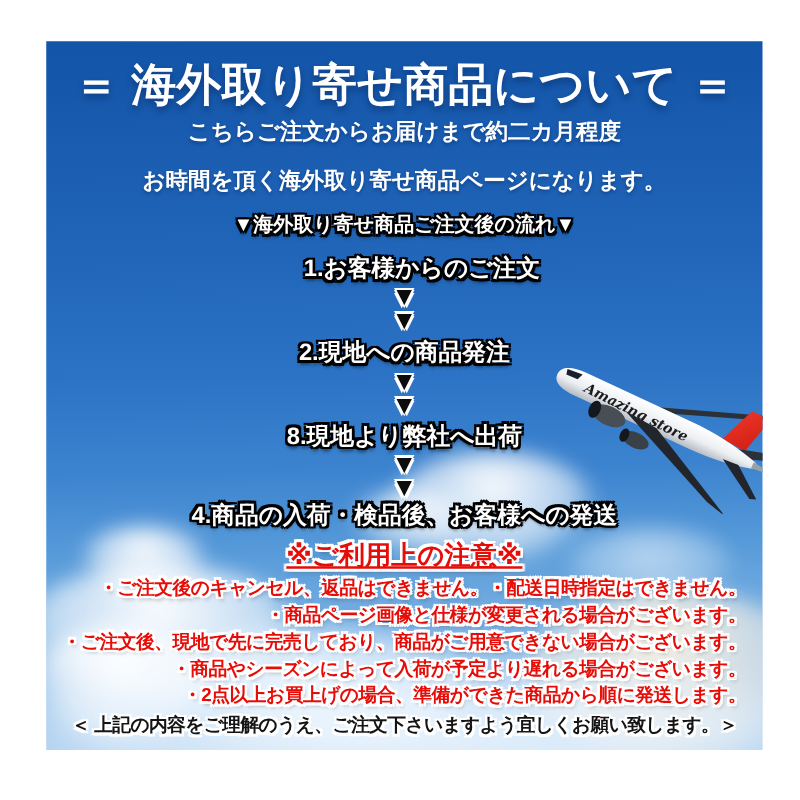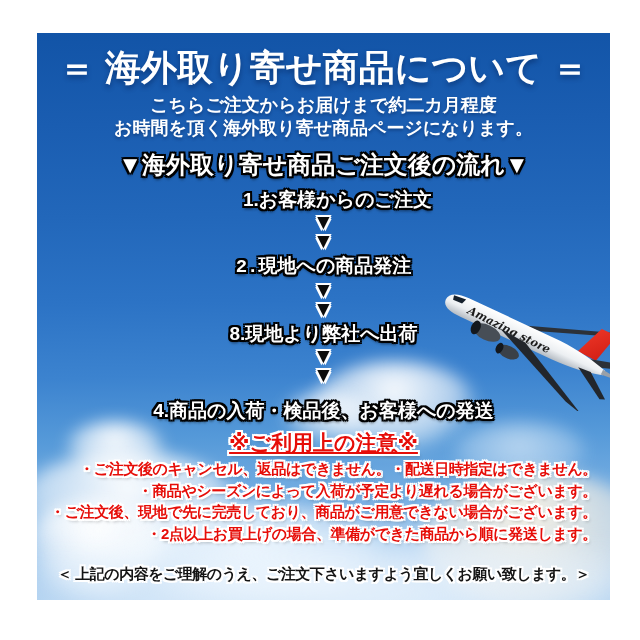--- a/index.html
+++ b/index.html
@@ -34,23 +34,23 @@
   .subtitle{color:#ffffff;font-size:18px;line-height:23px;margin-top:3px;
     text-shadow:0 2px 3px rgba(0,25,70,0.4);white-space:nowrap;}
   .o-black{
     color:#ffffff;white-space:nowrap;
     text-shadow:
       -2px -2px 0 #000,0 -2px 0 #000,2px -2px 0 #000,
       -2px 0 0 #000,2px 0 0 #000,
       -2px 2px 0 #000,0 2px 0 #000,2px 2px 0 #000,
       0 3px 3px rgba(0,0,0,0.65);
   }
-  .flow-banner{margin-top:10px;font-size:24px;line-height:30px;font-weight:800;}
+  .flow-banner{margin-top:10px;font-size:16px;line-height:30px;font-weight:800;}
   .step{font-size:19px;line-height:24px;}
-  .st-1{margin-top:8px;margin-left:28px;} .st-2{margin-top:6px;font-family:Liberation Mono, monospace;} .st-3{margin-top:5px;} .st-4{margin-top:16px;}
+  .st-1{margin-top:8px;margin-left:28px;} .st-2{margin-top:6px;} .st-3{margin-top:5px;} .st-4{margin-top:2px;}
   .arrow-stack{display:flex;flex-direction:column;align-items:center;}
   .as-1{margin-top:1px;} .as-2{margin-top:2px;} .as-3{margin-top:1px;}
   .arrow{
     font-size:21px;line-height:17px;color:#0c0c0c;display:block;
     text-shadow:
       -2px -2px 0 #fff,0 -2px 0 #fff,2px -2px 0 #fff,
       -2px 0 0 #fff,2px 0 0 #fff,
       -2px 2px 0 #fff,0 2px 0 #fff,2px 2px 0 #fff;
   }
   .arrow + .arrow{margin-top:2px;}
@@ -59,21 +59,21 @@
     text-shadow:
       -2px -2px 0 #fff,0 -2px 0 #fff,2px -2px 0 #fff,
       -2px 0 0 #fff,2px 0 0 #fff,
       -2px 2px 0 #fff,0 2px 0 #fff,2px 2px 0 #fff,
       2px 3px 3px rgba(60,60,60,0.35);
   }
   .notice-heading{margin-top:7px;font-size:21px;line-height:26px;font-weight:800;text-decoration:underline;}
   .notice-list{margin-top:2px;display:flex;flex-direction:column;align-items:flex-end;}
   .notice-item{font-size:15px;line-height:21.5px;letter-spacing:-0.4px;}
   .closing{
-    margin-top:19px;font-size:15px;line-height:21px;letter-spacing:-0.5px;
+    margin-top:2px;font-size:15px;line-height:21px;letter-spacing:-0.5px;
     color:#141414;white-space:nowrap;
     text-shadow:
       -2px -2px 0 #fff,0 -2px 0 #fff,2px -2px 0 #fff,
       -2px 0 0 #fff,2px 0 0 #fff,
       -2px 2px 0 #fff,0 2px 0 #fff,2px 2px 0 #fff;
   }
   .plane{position:absolute;left:390px;top:248px;width:205px;height:130px;z-index:2;}
 </style>
 </head>
 <body>
@@ -115,21 +115,21 @@
       <ellipse cx="60" cy="67.5" rx="14" ry="7.5" fill="#474e56"></ellipse>
       <ellipse cx="48" cy="67.5" rx="4.5" ry="7" fill="#14181d"></ellipse>
       <ellipse cx="87" cy="76" rx="11" ry="6" fill="#3a4047"></ellipse>
       <ellipse cx="77.5" cy="76" rx="3.5" ry="5.5" fill="#14181d"></ellipse>
     </g>
   </svg>
 
   <div class="content">
     <div class="title">＝ 海外取り寄せ商品について ＝</div>
     <div class="subtitle">こちらご注文からお届けまで約二カ月程度</div>
-    <div class="subtitle" style="margin-top:0;">お時間を頂く海外取り寄せ商品ページになります。</div>
+    <div class="subtitle" style="margin-top:16px;">お時間を頂く海外取り寄せ商品ページになります。</div>
 
     <div class="o-black flow-banner">▼海外取り寄せ商品ご注文後の流れ▼</div>
 
     <div class="o-black step st-1">1.お客様からのご注文</div>
     <div class="arrow-stack as-1">
       <span class="arrow">▼</span>
       <span class="arrow">▼</span>
     </div>
 
     <div class="o-black step st-2">2.現地への商品発注</div>
@@ -143,20 +143,21 @@
       <span class="arrow">▼</span>
       <span class="arrow">▼</span>
     </div>
 
     <div class="o-black step st-4">4.商品の入荷・検品後、お客様への発送</div>
 
     <div class="o-red notice-heading">※ご利用上の注意※</div>
 
     <div class="notice-list">
       <div class="o-red notice-item">・ご注文後のキャンセル、返品はできません。・配送日時指定はできません。</div>
+      <div class="o-red notice-item">・商品ページ画像と仕様が変更される場合がございます。</div>
+      <div class="o-red notice-item">・ご注文後、現地で先に完売しており、商品がご用意できない場合がございます。</div>
       <div class="o-red notice-item">・商品やシーズンによって入荷が予定より遅れる場合がございます。</div>
-      <div class="o-red notice-item">・ご注文後、現地で先に完売しており、商品がご用意できない場合がございます。</div>
       <div class="o-red notice-item">・2点以上お買上げの場合、準備ができた商品から順に発送します。</div>
     </div>
 
     <div class="closing">＜ 上記の内容をご理解のうえ、ご注文下さいますよう宜しくお願い致します。＞</div>
   </div>
 </div>
 
 </body></html>

